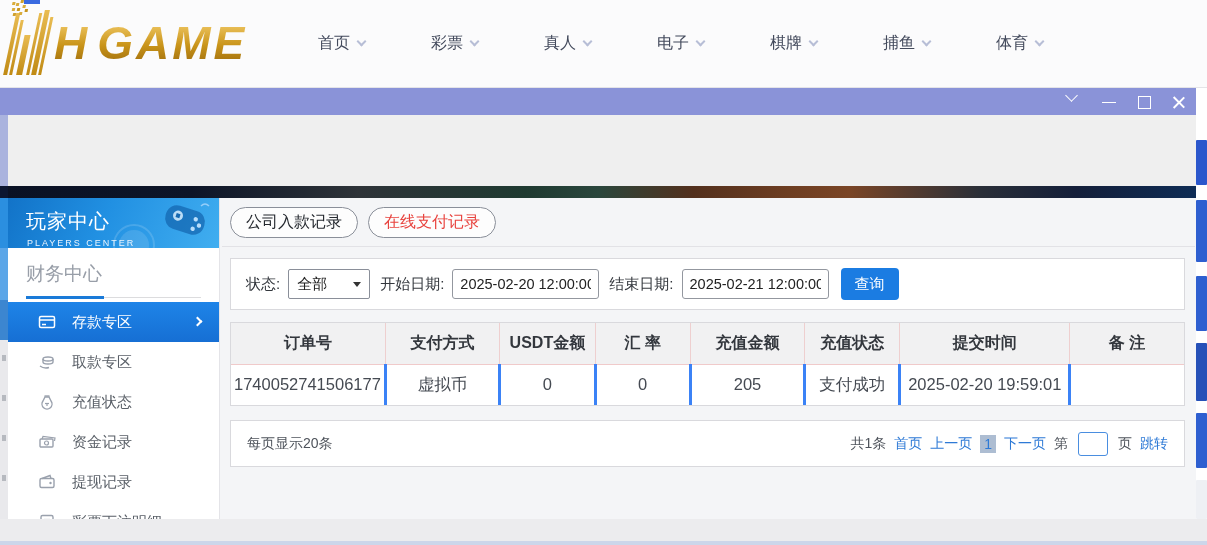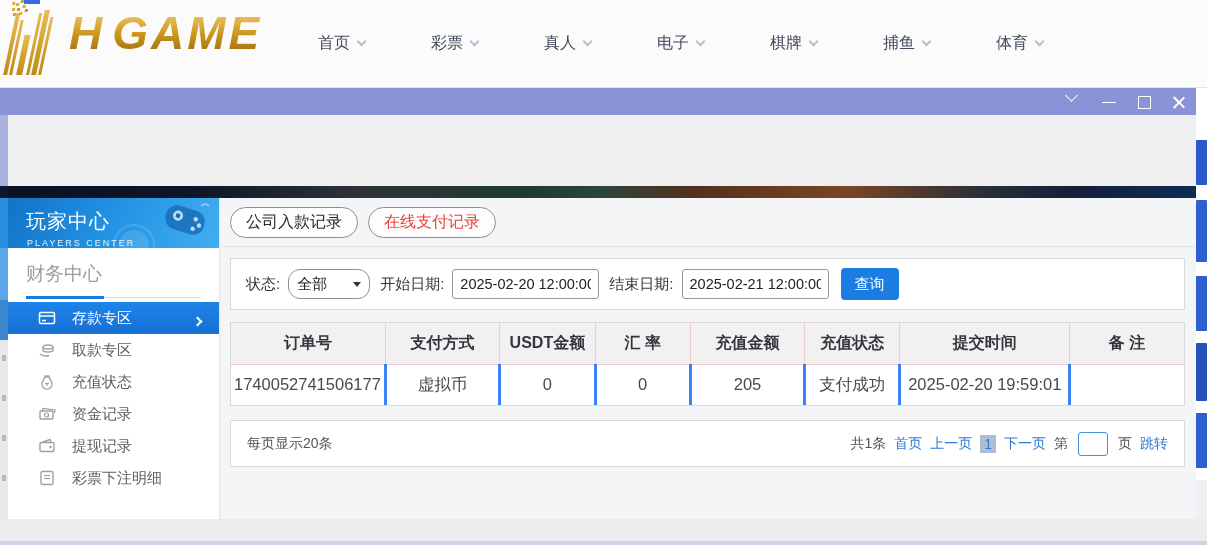--- a/index.html
+++ b/index.html
@@ -4,21 +4,21 @@
 <style>
   * { margin:0; padding:0; box-sizing:border-box; }
   html,body { width:1207px; height:545px; overflow:hidden;
     font-family:"Liberation Sans","DejaVu Sans",sans-serif; background:#fff; }
   .stage { position:relative; width:1207px; height:545px; overflow:hidden; background:#fff; }
 
   
   .site-header { position:absolute; left:0; top:0; width:1207px; height:88px;
     background:#fbfbfc; border-bottom:1px solid #e4e4e8; }
   .top-fleck { position:absolute; left:24px; top:0; width:16px; height:4px; background:#3a6ae0; }
-  .logo { position:absolute; left:10px; top:10px; display:flex; align-items:flex-start;gap:15px; }
+  .logo { position:absolute; left:10px; top:10px; display:flex; align-items:center; }
   .logo-bars { display:flex; align-items:flex-end; gap:2px; transform:skewX(-12deg); margin-right:4px; position:relative; }
   .logo-bars i { display:block; background:linear-gradient(180deg,#e9bc52,#c08a14); }
   .logo-bars i:nth-child(1){width:3px;height:58px;}
   .logo-bars i:nth-child(2){width:4px;height:62px;}
   .logo-bars i:nth-child(3){width:3px;height:55px;}
   .logo-bars i:nth-child(4){width:6px;height:40px;margin-left:2px;}
   .logo-bars i:nth-child(5){width:3px;height:62px;margin-left:2px;}
   .logo-bars i:nth-child(6){width:5px;height:65px;}
   .logo-bars i:nth-child(7){width:3px;height:58px;}
   .logo-dots { position:absolute; left:-6px; top:-8px; width:3px; height:3px; background:#d9ac3c;
@@ -57,40 +57,40 @@
     background:linear-gradient(115deg,#1273c8 0%,#2190e2 45%,#41aef0 100%); color:#fff; }
   .sb-title { position:absolute; left:18px; top:10px; font-size:20px; letter-spacing:1px; }
   .sb-sub { position:absolute; left:19px; top:40px; font-size:9px; letter-spacing:2px; color:#eaf4fd; }
   .sb-pad-art { position:absolute; right:8px; top:4px; opacity:.85; }
   .sb-circle1 { position:absolute; right:70px; bottom:-12px; width:30px; height:30px; border-radius:50%; background:rgba(255,255,255,.12); }
   .sb-circle2 { position:absolute; right:64px; bottom:-18px; width:42px; height:42px; border-radius:50%; border:2px solid rgba(255,255,255,.15); }
   .sb-section { font-size:19px; color:#989ea8; padding:13px 0 0 18px; }
   .sb-divider { position:relative; height:1px; background:#dcdcde; margin:10px 18px 4px 18px; }
   .sb-divider::before { content:""; position:absolute; left:0; top:-1px; width:78px; height:3px; background:#1a7ad8; }
   .sb-menu { margin-top:4px; }
-  .sb-item { position:relative; height:32px; display:flex; align-items:center; padding-left:30px; cursor:pointer; }
+  .sb-item { position:relative; height:40px; display:flex; align-items:center; padding-left:30px; cursor:pointer; }
   .sb-item .sb-ico { width:18px; height:18px; margin-right:16px; flex:none; }
   .sb-item .sb-label { font-size:15px; color:#5a6068; }
   .sb-item.active { background:linear-gradient(180deg,#1e84e8,#166fd4); }
   .sb-item.active .sb-label { color:#fff; }
   .sb-item.active .item-chev { position:absolute; right:18px; top:16px; width:7px; height:7px;
     border-right:2px solid #fff; border-top:2px solid #fff; transform:rotate(45deg); }
 
   
   .main { position:absolute; left:222px; top:0; width:973px; height:321px; }
   .tabs-row { position:absolute; left:0; top:0; width:973px; height:49px; border-bottom:1px solid #e2e2e6;
     display:flex; align-items:center; padding-left:8px; gap:10px; }
   .pill { height:31px; padding:0 15px; display:flex; align-items:center; background:#fdfdfd;
     border:1px solid #8a8f99; border-radius:17px; font-size:16px; color:#25292f; cursor:pointer; }
   .pill.red { color:#e8433e; }
 
   .panel { position:absolute; left:8px; width:955px; background:#fff; border:1px solid #d9d9dd; }
   .filter-panel { top:60px; height:52px; display:flex; align-items:center; padding-left:15px; }
   .f-label { font-size:15px; color:#33373d; margin-right:8px; }
-  .f-select { width:82px; height:30px; border:1px solid #8a8f99; border-radius:12px; background:#fff;
+  .f-select { width:82px; height:30px; border:1px solid #8a8f99; border-radius:2px; background:#fff;
     display:flex; align-items:center; justify-content:space-between; padding:0 8px; margin-right:10px; cursor:pointer; }
   .f-select .sel-text { font-size:15px; color:#222; }
   .sel-arrow { width:0; height:0; border-left:4px solid transparent; border-right:4px solid transparent; border-top:5px solid #333; }
   .f-input { width:147px; height:30px; border:1px solid #93979f; border-radius:3px; font-size:14.5px;
     color:#222; padding:0 7px; margin-right:10px; font-family:"Liberation Sans","DejaVu Sans",sans-serif; }
   .btn-query { height:32px; padding:0 14px; background:#1b7ce2; color:#fff; font-size:15px;
     border:none; border-radius:4px; cursor:pointer; margin-left:2px; }
 
   .table-panel { top:124px; }
   table.rec { width:100%; border-collapse:collapse; table-layout:fixed; }

